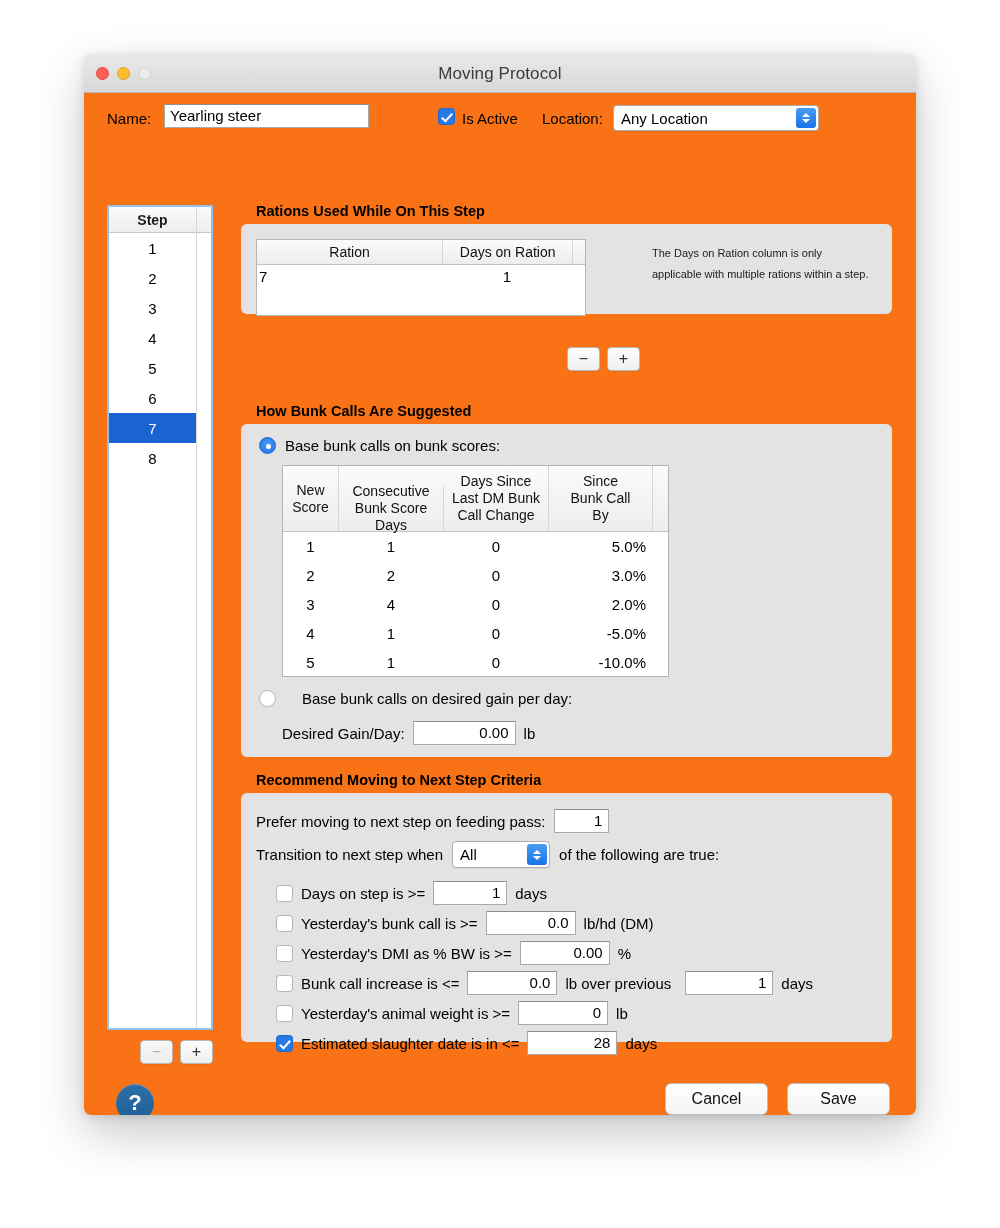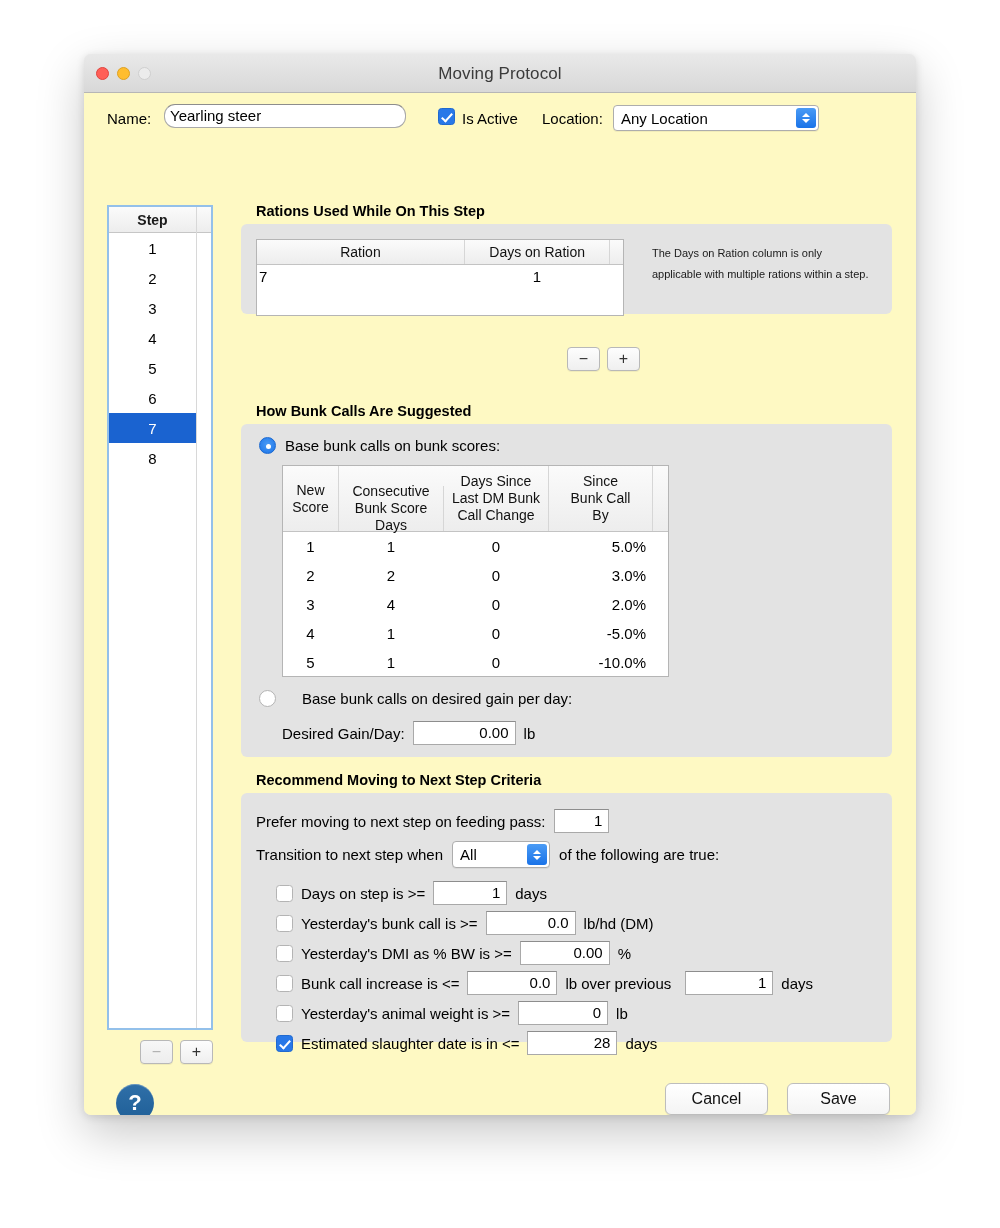--- a/index.html
+++ b/index.html
@@ -38,21 +38,21 @@
     text-align: center;
     font-size: 17px; color: #3b3b3b;
     letter-spacing: 0.1px;
   }
   .lights { position: absolute; left: 12px; top: 13px; display: flex; gap: 8px; }
   .light { width: 13px; height: 13px; border-radius: 50%; }
   .light.red    { background: #ff5f57; border: 0.5px solid #e0443e; }
   .light.yellow { background: #ffbd2e; border: 0.5px solid #dea123; }
   .light.gray   { background: #ececec; border: 1px solid #cfcfcf; }
 
-  .body { position: relative; width: 832px; height: 1022px; background: #fef9c3; padding-left: 11px; }
+  .body { position: relative; width: 832px; height: 1022px; background: #f97316; padding-left: 11px; }
 
   
   .toprow { position: absolute; left: 0; top: 0; width: 832px; height: 56px; }
   .lbl { font-size: 15px; color: #000; }
   .tf {
     background: #fff;
     border: 1px solid #a9a9a9;
     border-top-color: #8d8d8d;
     font-size: 15px; color: #000;
     padding: 2px 5px;
@@ -187,21 +187,21 @@
         <span class="light yellow"></span>
         <span class="light gray"></span>
       </div>
       <div class="title">Moving Protocol</div>
     </div>
 
     <div class="body">
 
       <div class="toprow">
         <span class="lbl" style="position:absolute;left:23px;top:17px;">Name:</span>
-        <div class="tf" style="position:absolute;left:80px;top:11px;width:242px;border-radius:11px;">Yearling steer</div>
+        <div class="tf" style="position:absolute;left:80px;top:11px;width:205px;">Yearling steer</div>
 
         <span class="cb on" style="position:absolute;left:354px;top:15px;"></span>
         <span class="lbl" style="position:absolute;left:378px;top:17px;">Is Active</span>
 
         <span class="lbl" style="position:absolute;left:458px;top:17px;">Location:</span>
         <div class="popup" style="position:absolute;left:529px;top:12px;width:206px;">
           <span>Any Location</span>
           <span class="arrows">
             <i class="chev up"></i>
               <i class="chev dn"></i>
@@ -232,21 +232,21 @@
 
       <div class="pmbar">
         <div class="pmbtn dis">−</div>
         <div class="pmbtn">+</div>
       </div>
 
       <div style="position:absolute;left:172px;top:110px;" class="sec-title">Rations Used While On This Step</div>
 
       <div class="gbox" style="left:157px;top:131px;width:651px;height:90px;"></div>
 
-      <div class="tbl" style="position:absolute;left:172px;top:146px;width:368px;height:77px;">
+      <div class="tbl" style="position:absolute;left:172px;top:146px;width:330px;height:77px;">
         <div class="thead">
           <div class="th" style="width:216px;">Ration</div>
           <div class="th" style="width:151px;">Days on Ration</div>
           <div class="th" style="width:13px;"></div>
         </div>
         <div class="trow">
           <div class="td" style="width:216px;justify-content:flex-start;padding-left:2px;">7</div>
           <div class="td" style="width:151px;justify-content:center;">1</div>
           <div class="td" style="width:13px;"></div>
         </div>

